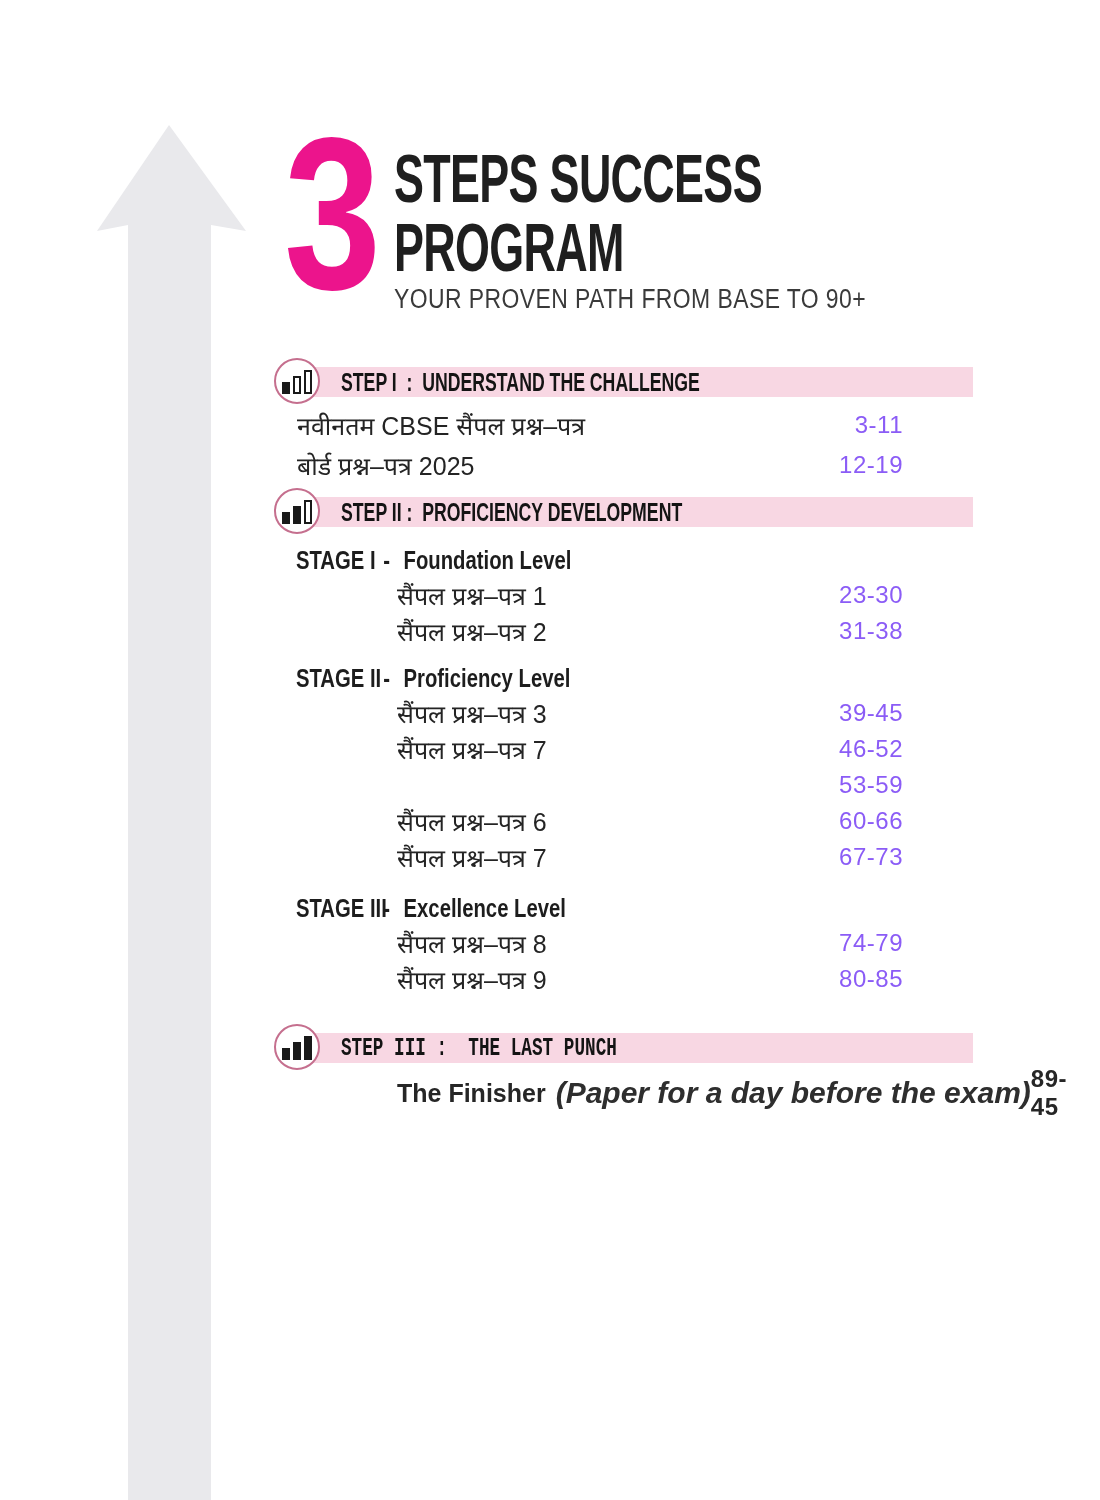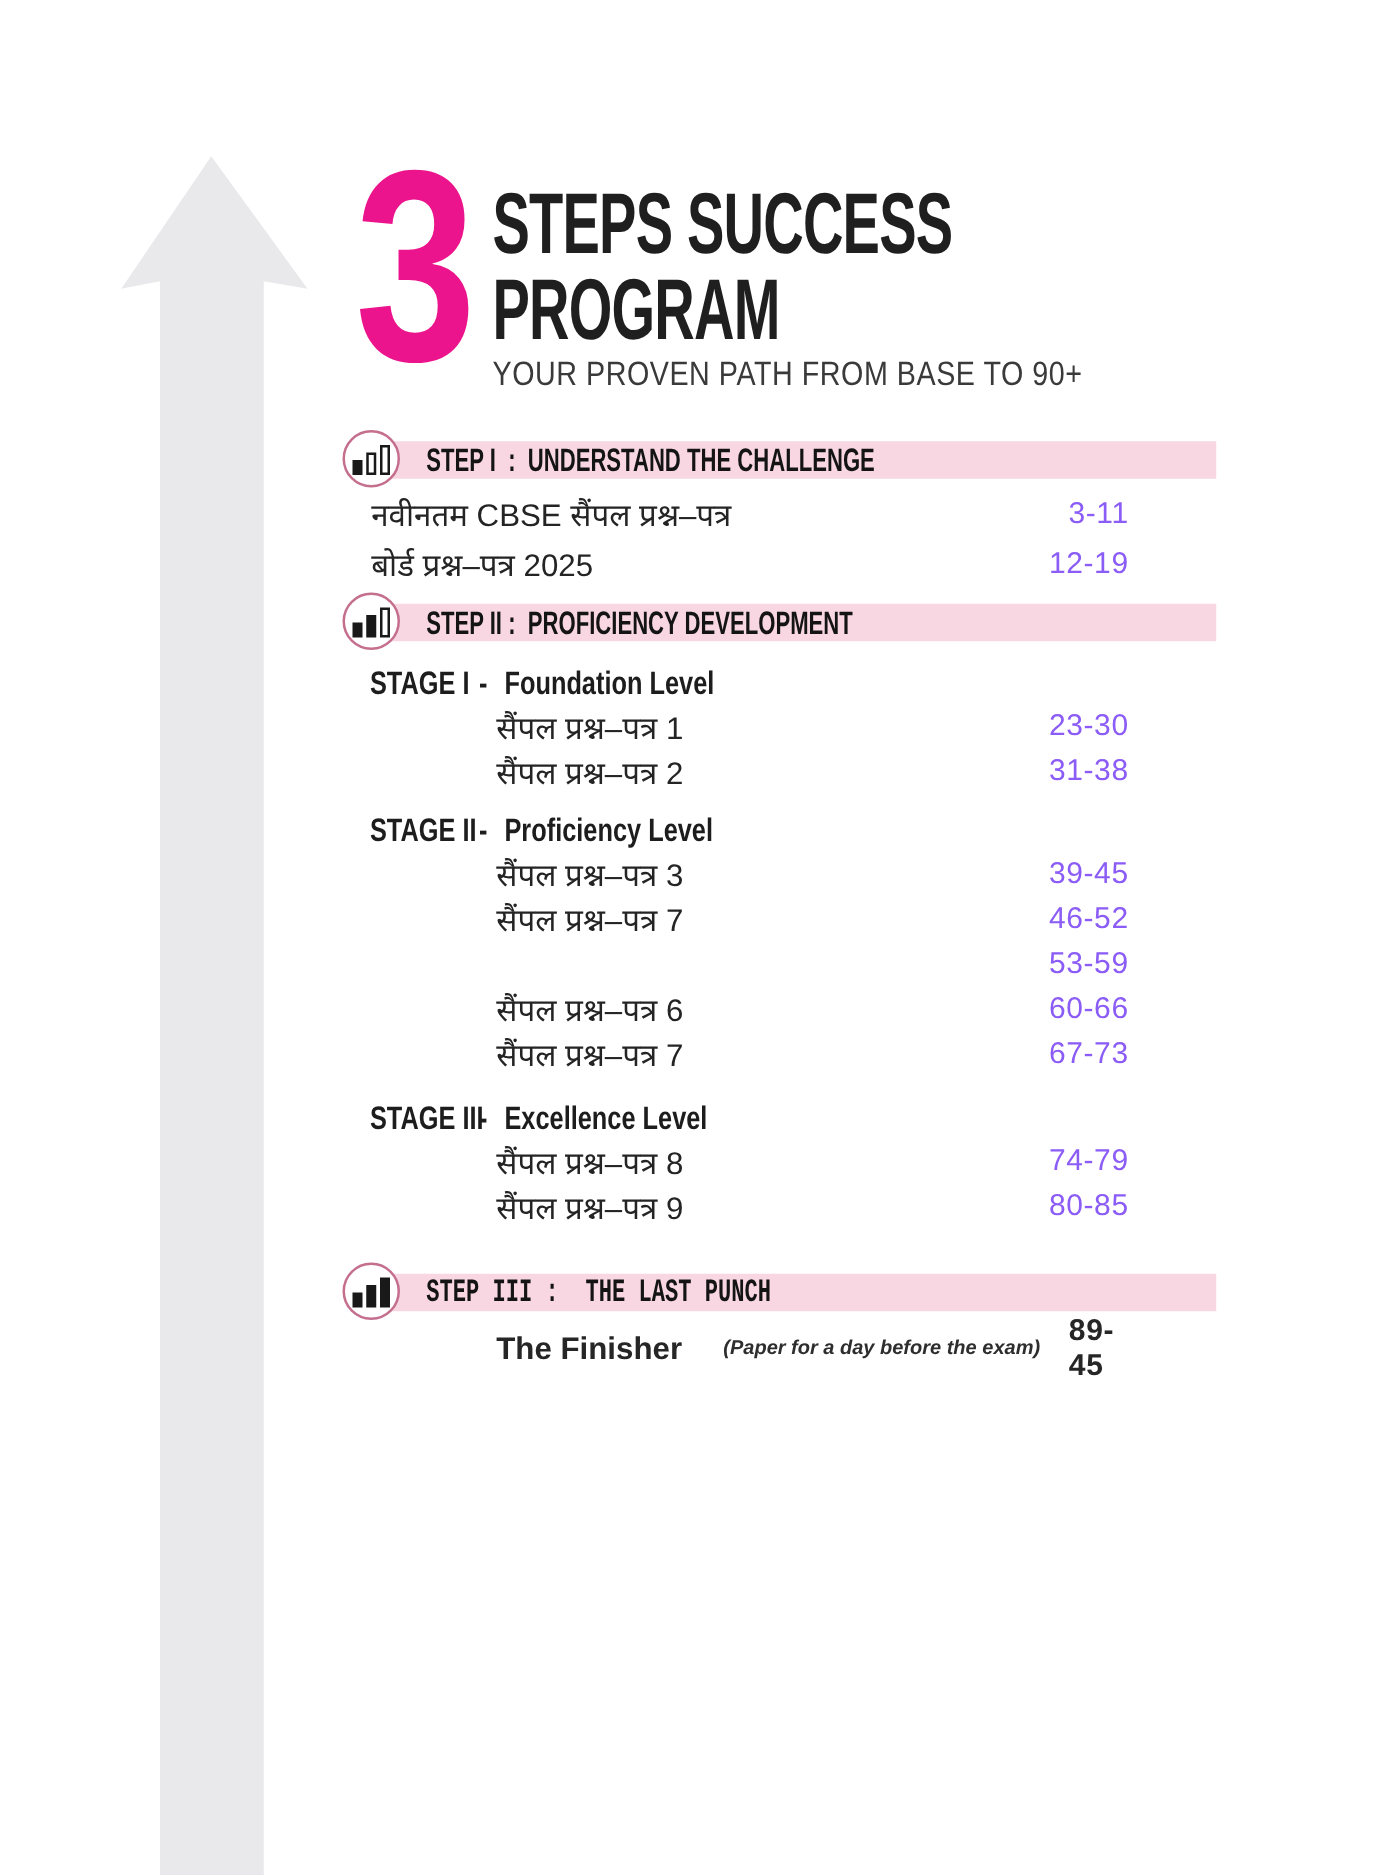--- a/index.html
+++ b/index.html
@@ -19,59 +19,59 @@
   .title-line{
     font-size:69px;font-weight:700;line-height:1;color:#1f1f1f;letter-spacing:-1px;
     transform:scaleX(0.65);transform-origin:left top;white-space:pre;
   }
   .subtitle{
     margin-top:2px;font-size:27px;font-weight:400;color:#3a3a3a;line-height:1.15;
     transform:scaleX(0.85);transform-origin:left top;white-space:pre;letter-spacing:0.5px;
   }
 
   
-  .content{position:absolute;left:285px;top:353px;width:688px;}
+  .content{position:absolute;left:285px;top:367px;width:688px;}
 
   .step-bar{position:relative;height:30px;background:#f8d7e3;}
   .step-label{
     position:absolute;left:56px;top:0;line-height:30px;font-size:26px;font-weight:700;
     color:#141414;white-space:pre;transform:scaleX(0.68);transform-origin:left center;
   }
   .step-icon{
     position:absolute;left:-11px;top:-9px;width:46px;height:46px;box-sizing:border-box;
     border:2px solid #c56f8e;border-radius:50%;background:#ffffff;z-index:2;
     display:flex;align-items:flex-end;justify-content:center;gap:3px;padding-bottom:8px;
   }
   .bar{width:8px;box-sizing:border-box;}
   .bar.h1{height:12px;} .bar.h2{height:18px;} .bar.h3{height:24px;}
   .bar.filled{background:#191919;}
   .bar.outline{background:#ffffff;border:2px solid #191919;}
 
   .rows1{margin-top:8px;}
-  .row{display:flex;align-items:center;height:40px;font-size:25px;color:#242424;gap:23px;}
+  .row{display:flex;align-items:center;height:40px;font-size:25px;color:#242424;}
   .row .lbl{white-space:pre;}
   .row .pages{margin-left:auto;padding-right:70px;font-size:24px;color:#8b5cf6;letter-spacing:0.5px;}
 
   .indent-s1{padding-left:12px;}
   .indent-s2{padding-left:112px;}
 
   .bar-step2{margin-top:12px;}
   .bar-step3{margin-top:36px;font-family:Liberation Mono, monospace;}
 
   .stage-row{display:flex;align-items:center;height:34px;padding-left:14px;
     font-size:26px;font-weight:700;color:#1d1d1d;
     transform:scaleX(0.78);transform-origin:left center;white-space:pre;}
   .stage-row.mt16{margin-top:16px;} .stage-row.mt12{margin-top:12px;}
   .stage-tag{display:inline-block;width:112px;}
   .stage-dash{display:inline-block;width:26px;}
   .stage-items .row{height:36px;}
 
   .finisher-row{margin-top:10px;height:40px;}
   .finisher-row .lbl{font-weight:700;color:#262626;}
-  .finisher-row .note{font-style:italic;font-weight:600;font-size:16px;color:#2e2e2e;margin-left:10px;white-space:pre;}
+  .finisher-row .note{font-style:italic;font-weight:600;font-size:30px;color:#2e2e2e;margin-left:10px;white-space:pre;}
   .finisher-row .pages{font-weight:700;color:#262626;}
 </style>
 </head>
 <body>
 
 <div class="page">
 
   <svg class="arrow-svg" viewBox="0 0 1100 1500" aria-hidden="true">
     <polygon points="169,125 97,231 128,225 128,1500 211,1500 211,225 246,231" fill="#e9e9ec"></polygon>
   </svg>

